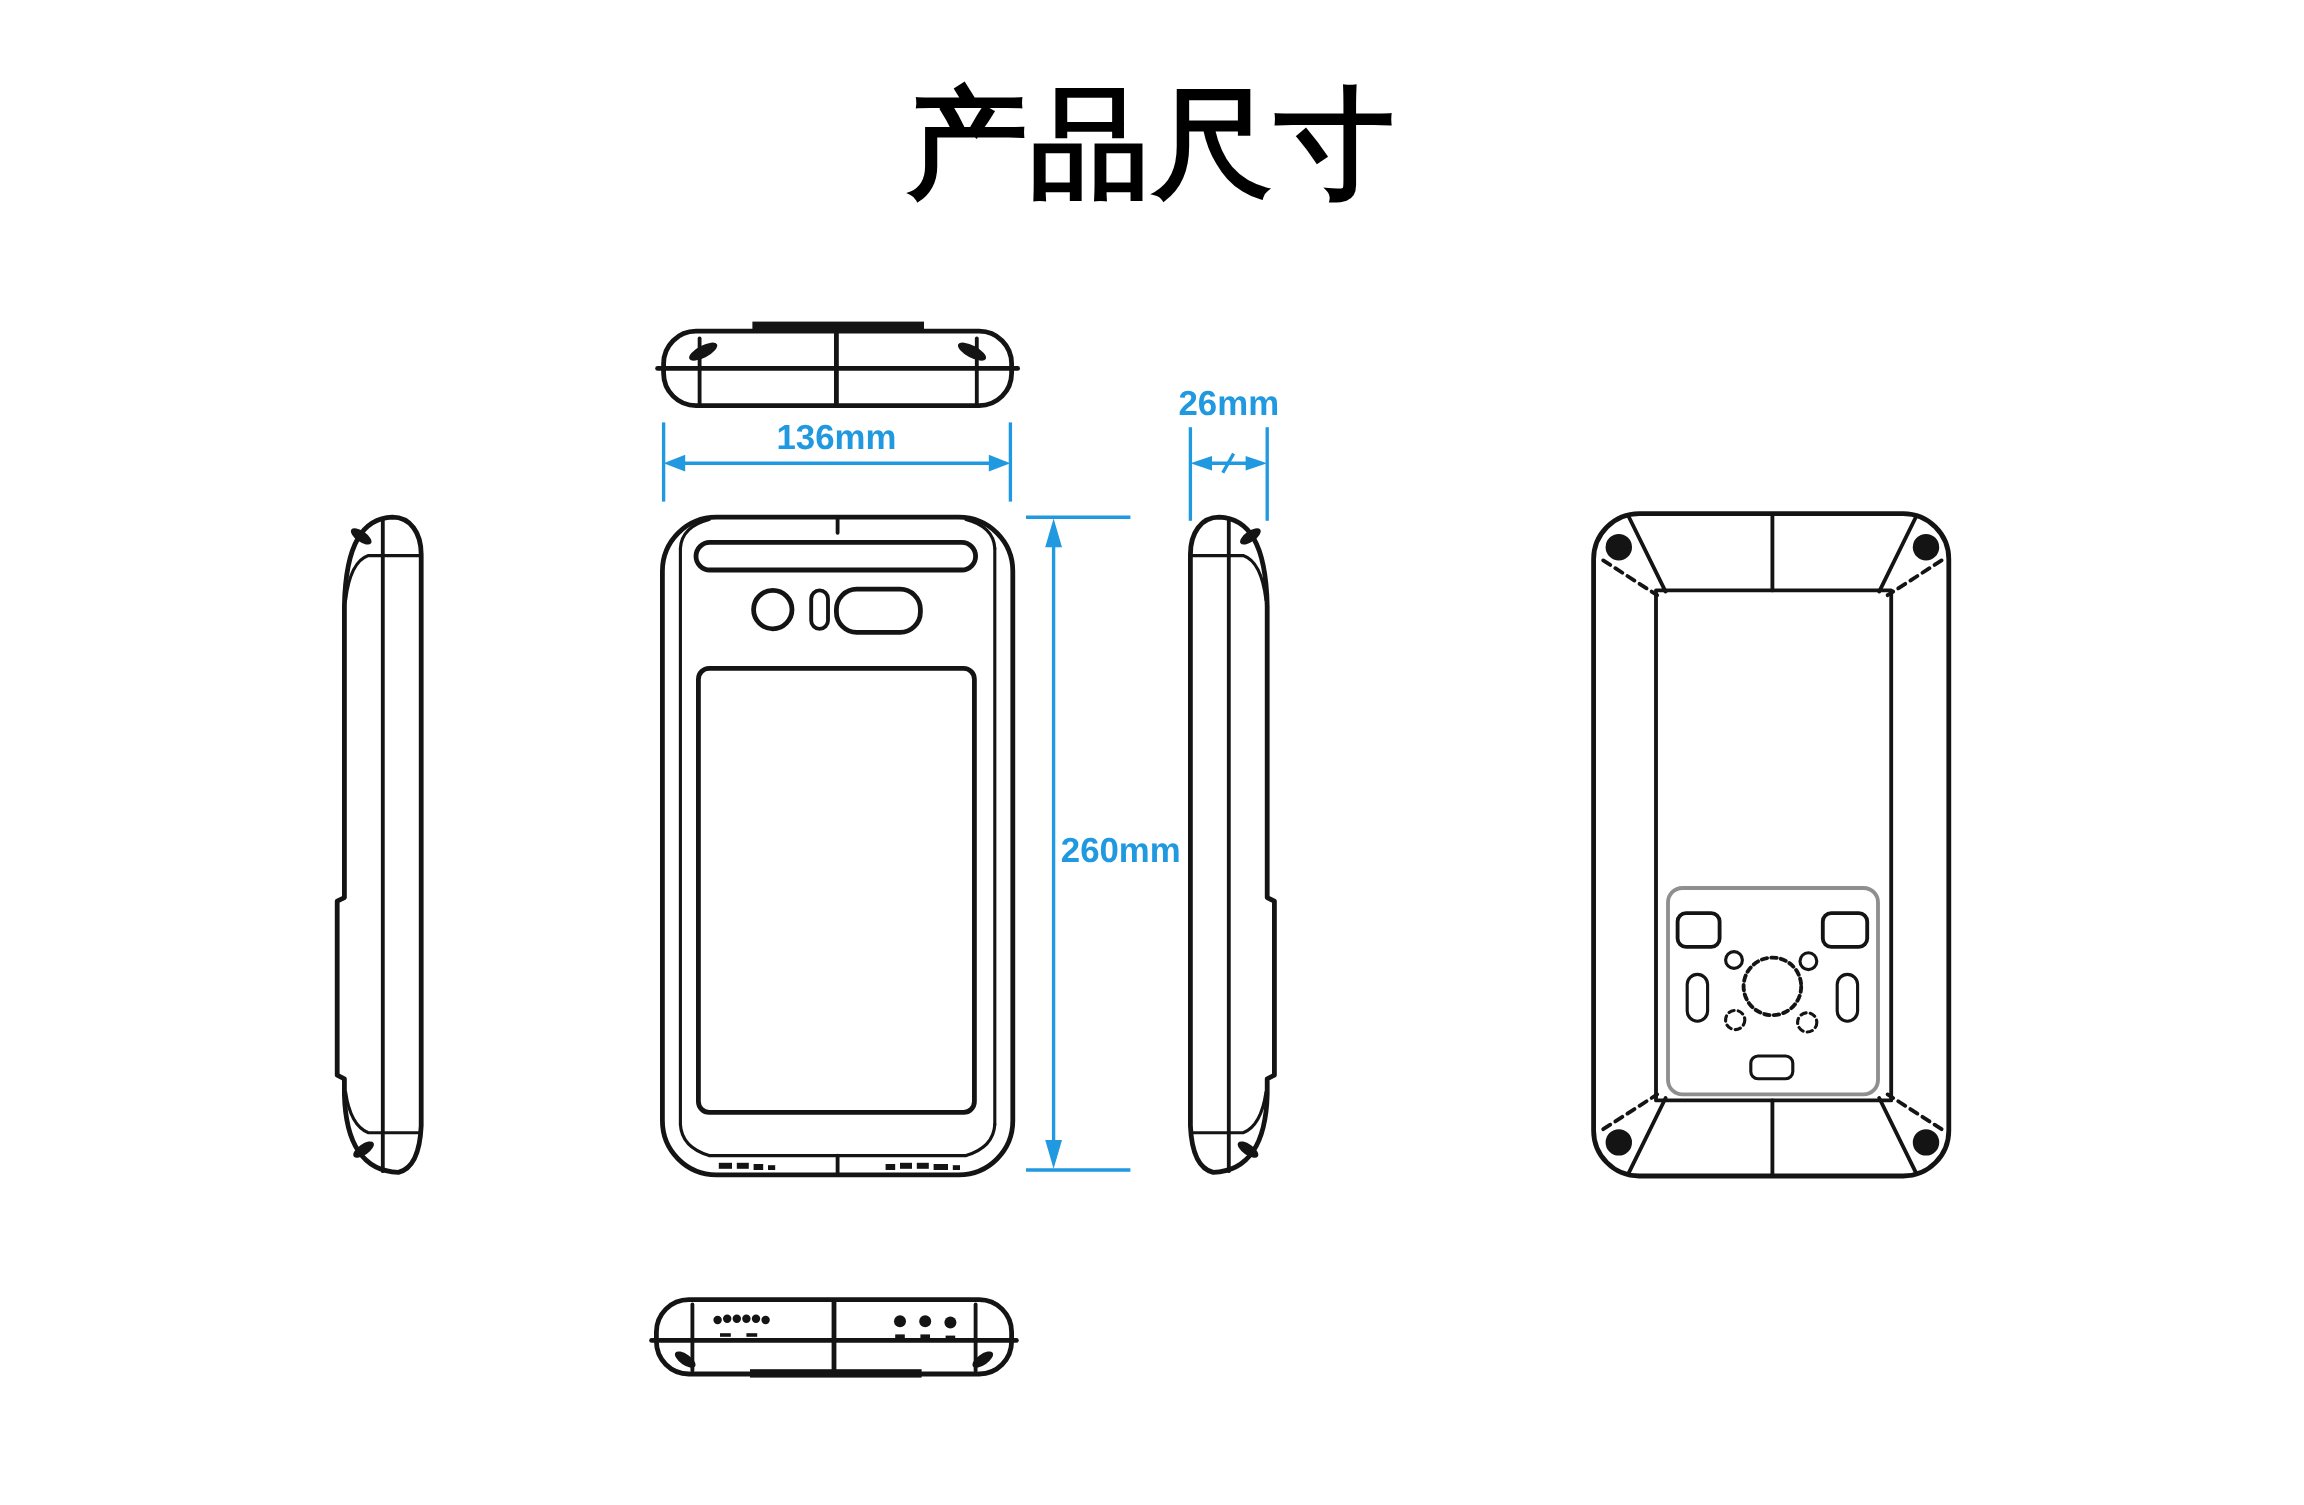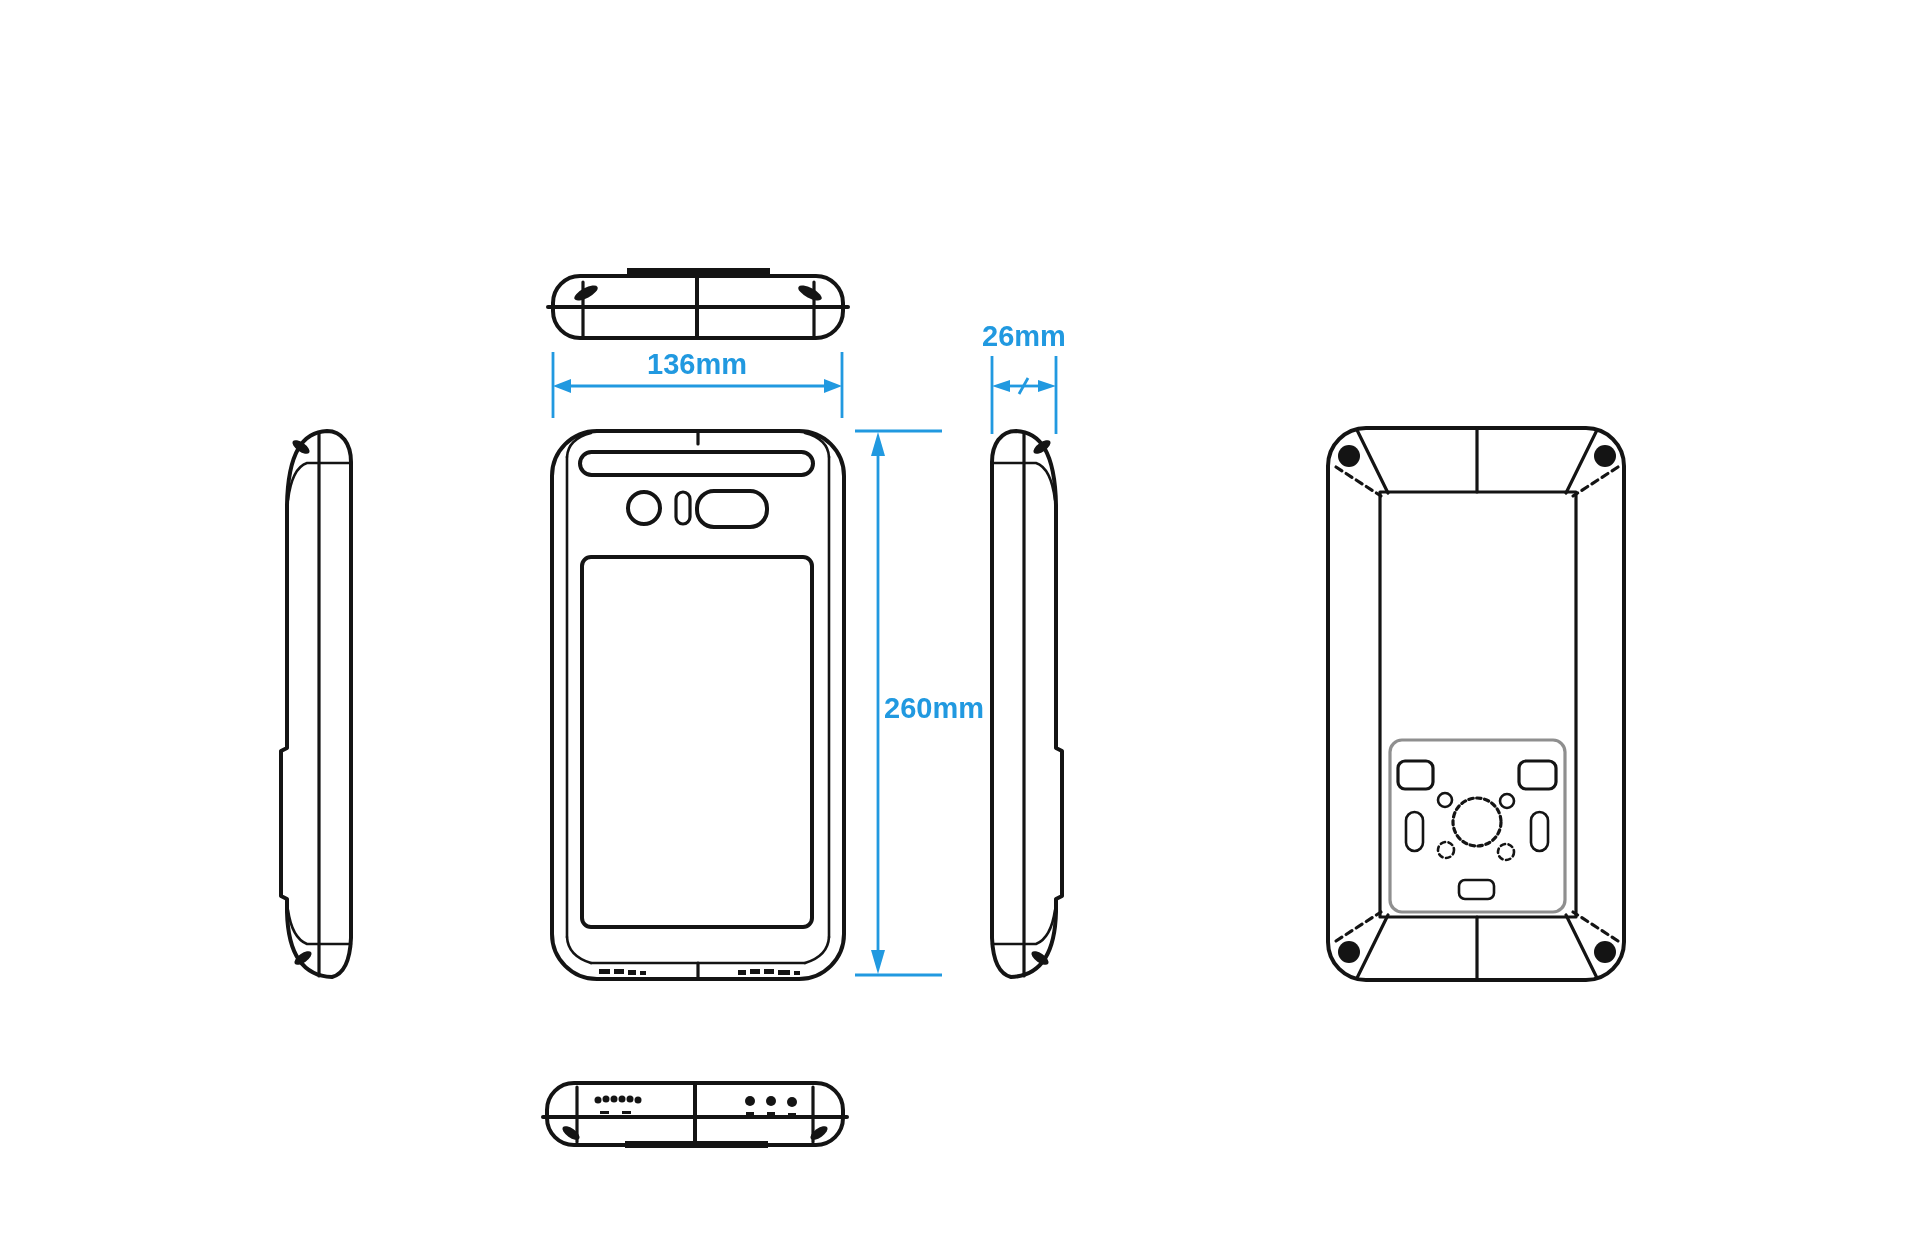--- a/index.html
+++ b/index.html
@@ -32,20 +32,21 @@
     fill: var(--dimension, #2199e0);
     font-family: "Liberation Sans", "DejaVu Sans", sans-serif;
     font-size: 29px; font-weight: 700;
   }
 </style>
 </head>
 <body>
 
 <div class="stage">
 
+  <h1 class="page-title">产品尺寸</h1>
 
   <svg class="drawing" width="1920" height="1254" viewBox="0 0 1920 1254" xmlns="http://www.w3.org/2000/svg">
 
     <g>
       <rect class="ln thick" x="553" y="276" width="290" height="62" rx="27"></rect>
       <rect class="dark" x="627" y="268" width="143" height="7"></rect>
       <line class="ln thick" x1="548" y1="307" x2="848" y2="307"></line>
       <line class="ln" x1="583" y1="282" x2="583" y2="336"></line>
       <line class="ln" x1="814" y1="282" x2="814" y2="336"></line>
       <line class="ln thick" x1="697" y1="278" x2="697" y2="336"></line>

